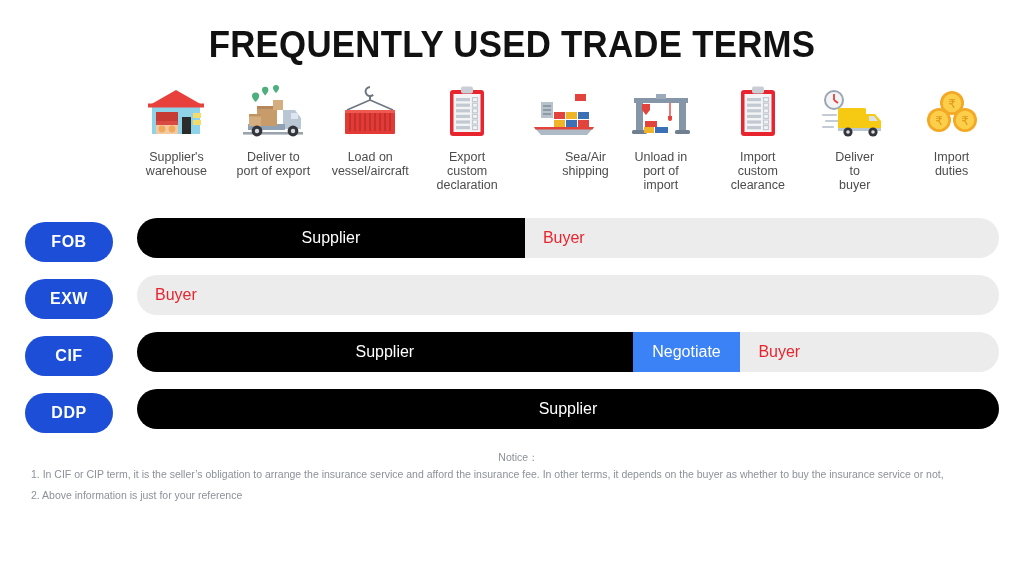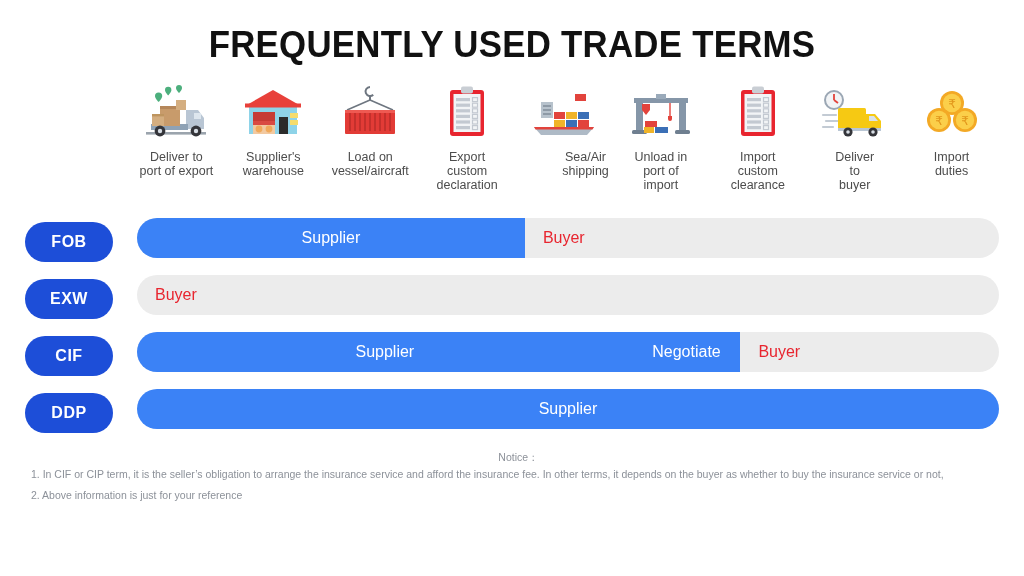--- a/index.html
+++ b/index.html
@@ -48,41 +48,58 @@
   .track {
     position: absolute; left: 137px; top: 0;
     width: 862px; height: 40px; border-radius: 20px;
     background: #ECECEC; overflow: hidden;
     display: flex;
   }
   .seg {
     height: 40px; display: flex; align-items: center;
     font-size: 16px; font-weight: 400; white-space: nowrap;
   }
-  .seg-supplier { background: #3b82f6; color: #ffffff; justify-content: center; }
+  .seg-supplier { background: #000000; color: #ffffff; justify-content: center; }
   .seg-negotiate { background: #3b82f6; color: #ffffff; justify-content: center; }
   .seg-buyer { background: transparent; color: #E8252F; justify-content: flex-start; padding-left: 18px; }
 
   
   .notice {
     position: absolute; left: 31px; top: 450px; width: 975px;
     color: #8c9199; font-size: 10.5px; line-height: 14.5px;
   }
   .notice .n-head { margin-bottom: 2px; text-align: center; }
   .notice .n-item { margin-bottom: 2px; }
   .notice .n-2 { margin-top: 7px; }
 </style>
 </head>
 <body>
 
 <div class="page">
 
   <div class="title">FREQUENTLY USED TRADE TERMS</div>
 
   <div class="steps">
+      <div class="step">
+        <div class="step-icon"><svg viewBox="0 0 76 58" width="76" height="58" xmlns="http://www.w3.org/2000/svg">
+    <rect x="14" y="22" width="48" height="28" fill="#8ED3E8"></rect>
+    <polygon points="10,22 38,6 66,22" fill="#E8403A"></polygon>
+    <rect x="10" y="19.5" width="56" height="4" fill="#E8403A"></rect>
+    <rect x="18" y="28" width="22" height="22" fill="#D94A42"></rect>
+    <rect x="18" y="28" width="22" height="9" fill="#C63B34"></rect>
+    <rect x="18" y="41" width="22" height="9" fill="#F2C9A0"></rect>
+    <circle cx="24" cy="45" r="3.4" fill="#F0A95B"></circle>
+    <circle cx="34" cy="45" r="3.4" fill="#F0A95B"></circle>
+    <rect x="44" y="33" width="9" height="17" fill="#2B2B2B"></rect>
+    <rect x="55" y="29" width="8" height="5" fill="#F6DC6B"></rect>
+    <rect x="55" y="36" width="8" height="5" fill="#F6DC6B"></rect>
+  </svg></div>
+        <div class="step-label" style="white-space: pre-line;">Supplier's
+warehouse</div>
+      </div>
       <div class="step">
         <div class="step-icon"><svg viewBox="0 0 76 58" width="76" height="58" xmlns="http://www.w3.org/2000/svg">
     <rect x="8" y="48" width="60" height="2.6" fill="#9BA4AD"></rect>
     <path d="M48 26 H60 L66 34 V45 H48 Z" fill="#B9C6D4"></path>
     <rect x="56" y="29" width="7" height="6" fill="#DDE6EE"></rect>
     <rect x="13" y="40" width="37" height="6" fill="#8FA2B5"></rect>
     <rect x="22" y="22" width="20" height="20" fill="#C89B6B"></rect>
     <rect x="22" y="22" width="20" height="3" fill="#B5875A"></rect>
     <rect x="14" y="30" width="12" height="12" fill="#D4AE80"></rect>
     <rect x="14" y="30" width="12" height="2.4" fill="#BE955F"></rect>
@@ -93,37 +110,20 @@
             <circle cx="58" cy="47" r="2.2" fill="#D8DEE5"></circle>
     <path d="M17 12 a3.6 3.6 0 1 1 7.2 0 c0 2.6 -3.6 6 -3.6 6 s-3.6 -3.4 -3.6 -6 z" fill="#4CAF7D"></path>
     <path d="M27 6 a3.2 3.2 0 1 1 6.4 0 c0 2.3 -3.2 5.4 -3.2 5.4 s-3.2 -3.1 -3.2 -5.4 z" fill="#4CAF7D"></path>
     <path d="M38 4 a3 3 0 1 1 6 0 c0 2.2 -3 5 -3 5 s-3 -2.8 -3 -5 z" fill="#4CAF7D"></path>
   </svg></div>
         <div class="step-label" style="white-space: pre-line;">Deliver to
 port of export</div>
       </div>
       <div class="step">
         <div class="step-icon"><svg viewBox="0 0 76 58" width="76" height="58" xmlns="http://www.w3.org/2000/svg">
-    <rect x="14" y="22" width="48" height="28" fill="#8ED3E8"></rect>
-    <polygon points="10,22 38,6 66,22" fill="#E8403A"></polygon>
-    <rect x="10" y="19.5" width="56" height="4" fill="#E8403A"></rect>
-    <rect x="18" y="28" width="22" height="22" fill="#D94A42"></rect>
-    <rect x="18" y="28" width="22" height="9" fill="#C63B34"></rect>
-    <rect x="18" y="41" width="22" height="9" fill="#F2C9A0"></rect>
-    <circle cx="24" cy="45" r="3.4" fill="#F0A95B"></circle>
-    <circle cx="34" cy="45" r="3.4" fill="#F0A95B"></circle>
-    <rect x="44" y="33" width="9" height="17" fill="#2B2B2B"></rect>
-    <rect x="55" y="29" width="8" height="5" fill="#F6DC6B"></rect>
-    <rect x="55" y="36" width="8" height="5" fill="#F6DC6B"></rect>
-  </svg></div>
-        <div class="step-label" style="white-space: pre-line;">Supplier's
-warehouse</div>
-      </div>
-      <div class="step">
-        <div class="step-icon"><svg viewBox="0 0 76 58" width="76" height="58" xmlns="http://www.w3.org/2000/svg">
     <path d="M38 3 a4.5 4.5 0 1 0 3.2 7.7" fill="none" stroke="#6E7680" stroke-width="2"></path>
     <line x1="38" y1="11" x2="38" y2="16" stroke="#6E7680" stroke-width="2"></line>
     <line x1="38" y1="16" x2="15" y2="26" stroke="#6E7680" stroke-width="1.6"></line>
     <line x1="38" y1="16" x2="61" y2="26" stroke="#6E7680" stroke-width="1.6"></line>
     <rect x="13" y="26" width="50" height="24" rx="1" fill="#E23B36"></rect>
     <g stroke="#C4302C" stroke-width="2">
       <line x1="18" y1="29" x2="18" y2="47"></line>
               <line x1="23" y1="29" x2="23" y2="47"></line>
       <line x1="28" y1="29" x2="28" y2="47"></line>
               <line x1="33" y1="29" x2="33" y2="47"></line>

